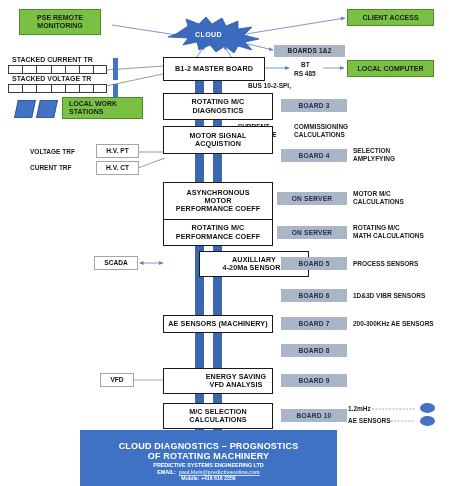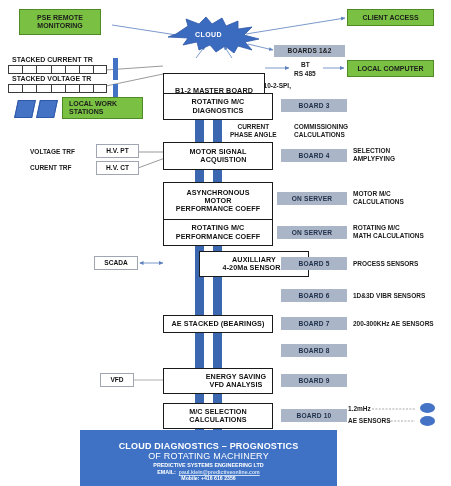--- a/index.html
+++ b/index.html
@@ -51,21 +51,21 @@
         transform:skewX(-12deg);border:1px solid #2f58a8;}
 
   
   .ellipse{position:absolute;background:#4472c4;border-radius:50%;}
 
   
   .footer{position:absolute;background:#3f72c4;color:#ffffff;
           text-align:center;display:flex;flex-direction:column;
           align-items:center;justify-content:center;}
   .f1{font-size:9px;font-weight:700;letter-spacing:.2px;}
-  .f2{font-size:9px;font-weight:400;letter-spacing:.2px;}
+  .f2{font-size:9px;font-weight:700;letter-spacing:.2px;}
   .f3{font-size:5.4px;font-weight:700;margin-top:1px;}
   .f4{font-size:5.2px;font-weight:700;color:#cfe0f6;text-decoration:underline;}
   .f5{font-size:5.2px;font-weight:700;}
 
   
   svg.lines{position:absolute;left:0;top:0;width:451px;height:486px;
             pointer-events:none;}
   .cloudtxt{position:absolute;font-size:7px;font-weight:700;color:#ffffff;
             letter-spacing:.4px;}
 </style>
@@ -170,27 +170,27 @@
               align-items:center;justify-content:center;">BOARDS 1&amp;2</div>
   <div class="txt" style="left:301px;top:61px;">BT</div>
   <div class="txt" style="left:294px;top:70px;">RS 485</div>
   <div class="txt" style="left:248px;top:82px;">BUS 10-2-SPI,</div>
 
   <div class="txt" style="left:230px;top:123px;text-align:center;">CURRENT
 PHASE ANGLE</div>
   <div class="txt" style="left:294px;top:123px;text-align:left;">COMMISSIONING
 CALCULATIONS</div>
 
-  <div class="node wbox" style="left:163px;top:73px;width:102px;height:36px;white-space:pre-line;text-align:center;">B1-2 MASTER BOARD</div>
+  <div class="node wbox" style="left:163px;top:57px;width:102px;height:24px;white-space:pre-line;text-align:center;">B1-2 MASTER BOARD</div>
 
   <div class="node wbox" style="left:163px;top:93px;width:110px;height:27px;white-space:pre-line;">ROTATING M/C
 DIAGNOSTICS</div>
   <div class="node board" style="left:281px;top:99px;width:66px;height:13px;">BOARD 3</div>
 
-  <div class="node wbox" style="left:163px;top:142px;width:110px;height:28px;white-space:pre-line;text-align:right;">MOTOR SIGNAL
+  <div class="node wbox" style="left:163px;top:126px;width:110px;height:28px;white-space:pre-line;">MOTOR SIGNAL
 ACQUISTION</div>
   <div class="node board" style="left:281px;top:149px;width:66px;height:13px;">BOARD 4</div>
   <div class="txt" style="left:353px;top:147px;">SELECTION
 AMPLYFYING</div>
 
   <div class="node wbox" style="left:163px;top:182px;width:110px;height:38px;white-space:pre-line;">ASYNCHRONOUS
 MOTOR
 PERFORMANCE COEFF</div>
   <div class="node board" style="left:277px;top:192px;width:70px;height:13px;">ON SERVER</div>
   <div class="txt" style="left:353px;top:190px;">MOTOR M/C
@@ -203,21 +203,21 @@
 MATH CALCULATIONS</div>
 
   <div class="node wbox" style="left:163px;top:251px;width:110px;height:26px;white-space:pre-line;margin-left:36px;">AUXILLIARY
 4-20Ma SENSORS</div>
   <div class="node board" style="left:281px;top:257px;width:66px;height:13px;">BOARD 5</div>
   <div class="txt" style="left:353px;top:260px;">PROCESS SENSORS</div>
 
   <div class="node board" style="left:281px;top:289px;width:66px;height:13px;">BOARD 6</div>
   <div class="txt" style="left:353px;top:292px;">1D&amp;3D VIBR SENSORS</div>
 
-  <div class="node wbox" style="left:163px;top:315px;width:110px;height:18px;">AE STACKED (BEARINGS)</div>
+  <div class="node wbox" style="left:163px;top:315px;width:110px;height:18px;">AE SENSORS (MACHINERY)</div>
   <div class="node board" style="left:281px;top:317px;width:66px;height:13px;">BOARD 7</div>
   <div class="txt" style="left:353px;top:320px;">200-300KHz AE SENSORS</div>
 
   <div class="node board" style="left:281px;top:344px;width:66px;height:13px;">BOARD 8</div>
 
   <div class="node wbox" style="left:163px;top:368px;width:110px;height:26px;white-space:pre-line;padding-left:36px;">ENERGY SAVING
 VFD ANALYSIS</div>
   <div class="node board" style="left:281px;top:374px;width:66px;height:13px;">BOARD 9</div>
 
   <div class="node wbox" style="left:163px;top:403px;width:110px;height:26px;white-space:pre-line;">M/C SELECTION

